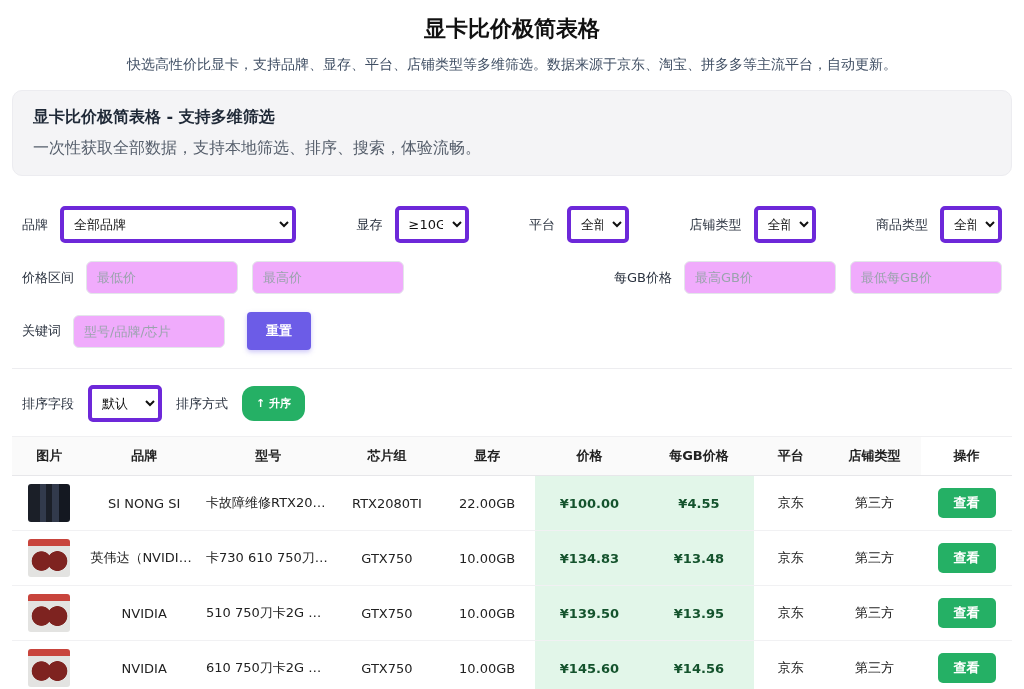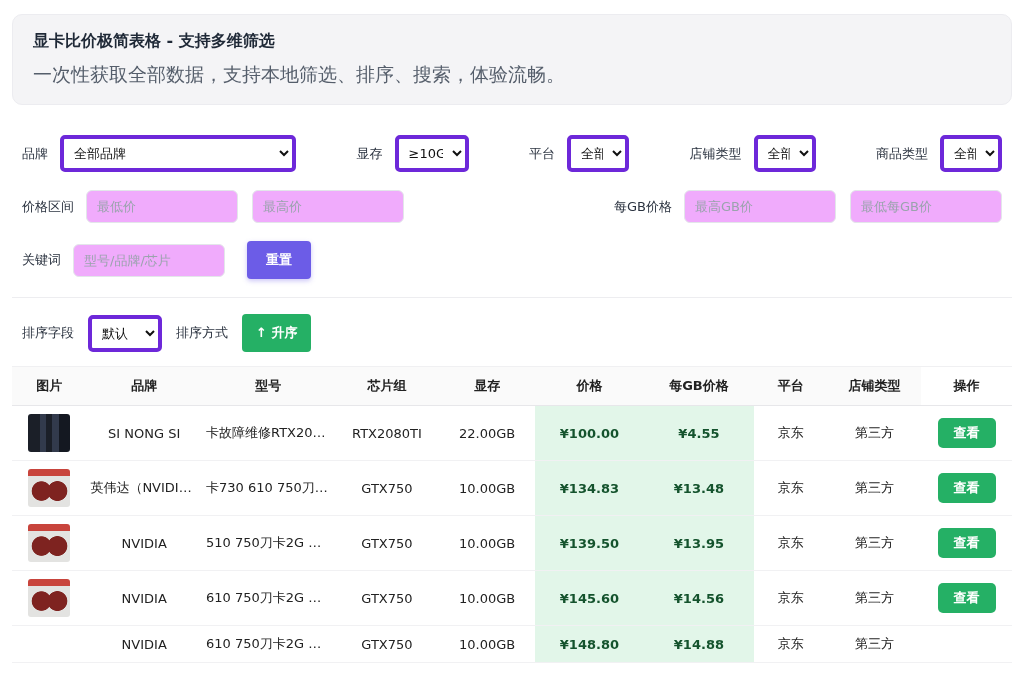--- a/index.html
+++ b/index.html
@@ -19,21 +19,21 @@
 
   
   .intro-card {
     background: #f4f4f6;
     border: 1px solid #ececf0;
     border-radius: 10px;
     padding: 16px 20px;
     margin-bottom: 28px;
   }
   .intro-heading { font-size: 16px; font-weight: bold; color: #1f2937; margin-bottom: 10px; }
-  .intro-desc { font-size: 19px; color: #555e6b; }
+  .intro-desc { font-size: 16px; color: #555e6b; }
 
   
   .filters { padding: 2px 10px 0 10px; }
   .filter-row { display: flex; align-items: center; margin-bottom: 18px; }
   .filter-row.spread { justify-content: space-between; }
   .filter-group { display: flex; align-items: center; gap: 12px; }
   .filter-label { color: #2b3340; white-space: nowrap; }
   select {
     font-family: inherit; font-size: 13px; color: #111;
     border: 4px solid #6d28d9; border-radius: 5px;
@@ -55,23 +55,23 @@
     border: none; border-radius: 4px;
     padding: 10px 19px; margin-left: 22px; cursor: pointer;
     box-shadow: 0 2px 5px rgba(108,92,231,.35);
   }
 
   .divider { border-top: 1px solid #ededf0; margin: 2px 0 14px 0; }
 
   
   .sort-row { display: flex; align-items: center; gap: 14px; padding: 2px 10px 14px 10px; }
   .btn-sort {
-    font-family: inherit; font-size: 13px; font-weight: bold; color: #fff;
+    font-family: inherit; font-size: 11px; font-weight: bold; color: #fff;
     background: var(--accent-green, #25b065);
-    border: none; border-radius: 4px;
+    border: none; border-radius: 12px;
     padding: 10px 14px; cursor: pointer;
   }
 
   
   .table-wrap {
     height: 304px; overflow-y: auto; overflow-x: hidden;
     border-top: 1px solid #f0f0f2;
   }
   .table-wrap::-webkit-scrollbar { width: 8px; }
   .table-wrap::-webkit-scrollbar-track { background: #f4f4f5; }
@@ -119,20 +119,24 @@
       radial-gradient(circle at 32% 58%, #7e2320 0 26%, transparent 28%),
       radial-gradient(circle at 70% 58%, #7e2320 0 26%, transparent 28%),
       linear-gradient(180deg, #c8443c 0 18%, #e3e3e1 18% 100%);
   }
 </style>
 </head>
 <body>
 
 <div class="page">
 
+  <header class="page-header">
+    <h1 class="page-title">显卡比价极简表格</h1>
+    <p class="page-subtitle">快选高性价比显卡，支持品牌、显存、平台、店铺类型等多维筛选。数据来源于京东、淘宝、拼多多等主流平台，自动更新。</p>
+  </header>
 
   <section class="intro-card">
     <h2 class="intro-heading">显卡比价极简表格 - 支持多维筛选</h2>
     <p class="intro-desc">一次性获取全部数据，支持本地筛选、排序、搜索，体验流畅。</p>
   </section>
 
   <section class="filters">
 
     <div class="filter-row spread">
       <div class="filter-group">

